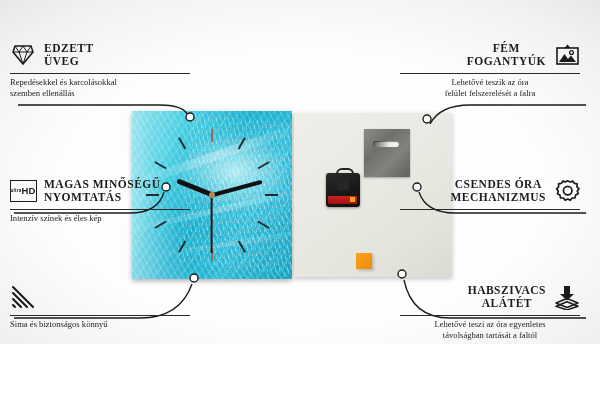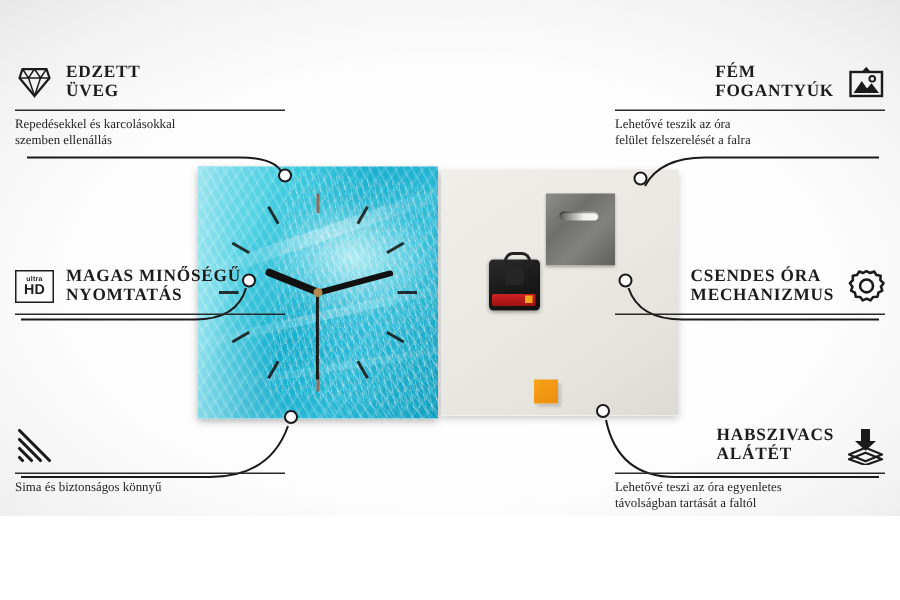--- a/index.html
+++ b/index.html
@@ -214,21 +214,21 @@
     background: linear-gradient(140deg, #f7a21a 0%, #ec8d0c 100%);
     box-shadow: 2px 2px 2px rgba(0,0,0,0.16);
   }
 
   
   .callout {
     position: absolute;
     width: 180px;
   }
   .callout.left  { left: 10px;  text-align: left; }
-  .callout.right { left: 410px; text-align: left; }
+  .callout.right { left: 400px; text-align: center; }
 
   .callout-head {
     display: flex;
     align-items: center;
     gap: 8px;
     min-height: 30px;
   }
   .callout.right .callout-head { justify-content: flex-end; }
   .callout-title {
     font-family: "Liberation Serif", serif;
@@ -259,21 +259,21 @@
     display: flex;
     align-items: center;
     justify-content: center;
   }
   .icon-box svg { display: block; }
   .hd-badge {
     width: 25px;
     height: 20px;
     border: 1.4px solid #1d1d1d;
     display: flex;
-    flex-direction: column;
+    flex-direction: row;
     align-items: center;
     justify-content: center;
     line-height: 1;
   }
   .hd-ultra {
     font-family: "Liberation Sans", sans-serif;
     font-size: 4.6px;
     font-weight: bold;
     color: #1d1d1d;
     letter-spacing: 0.2px;
@@ -394,20 +394,21 @@
       <span class="icon-box">
         <span class="hd-badge">
           <span class="hd-ultra">ultra</span>
           <span class="hd-text">HD</span>
         </span>
       </span>
       <span class="callout-title">MAGAS MINŐSÉGŰ
 NYOMTATÁS</span>
     </div>
     <hr class="callout-rule">
+    <div class="callout-desc">Intenzív színek és éles kép</div>
   </div>
 
   <div class="callout left" style="top:282px">
     <div class="callout-head">
       <span class="icon-box">
         <svg width="24" height="24" viewBox="0 0 24 24">
           <path d="M2 2 L22 22 M2 8 L16 22 M2 14 L10 22 M2 20 L4 22" fill="none" stroke="#1b1b1b" stroke-width="2.1" stroke-linecap="round"></path>
         </svg>
       </span>
     </div>

